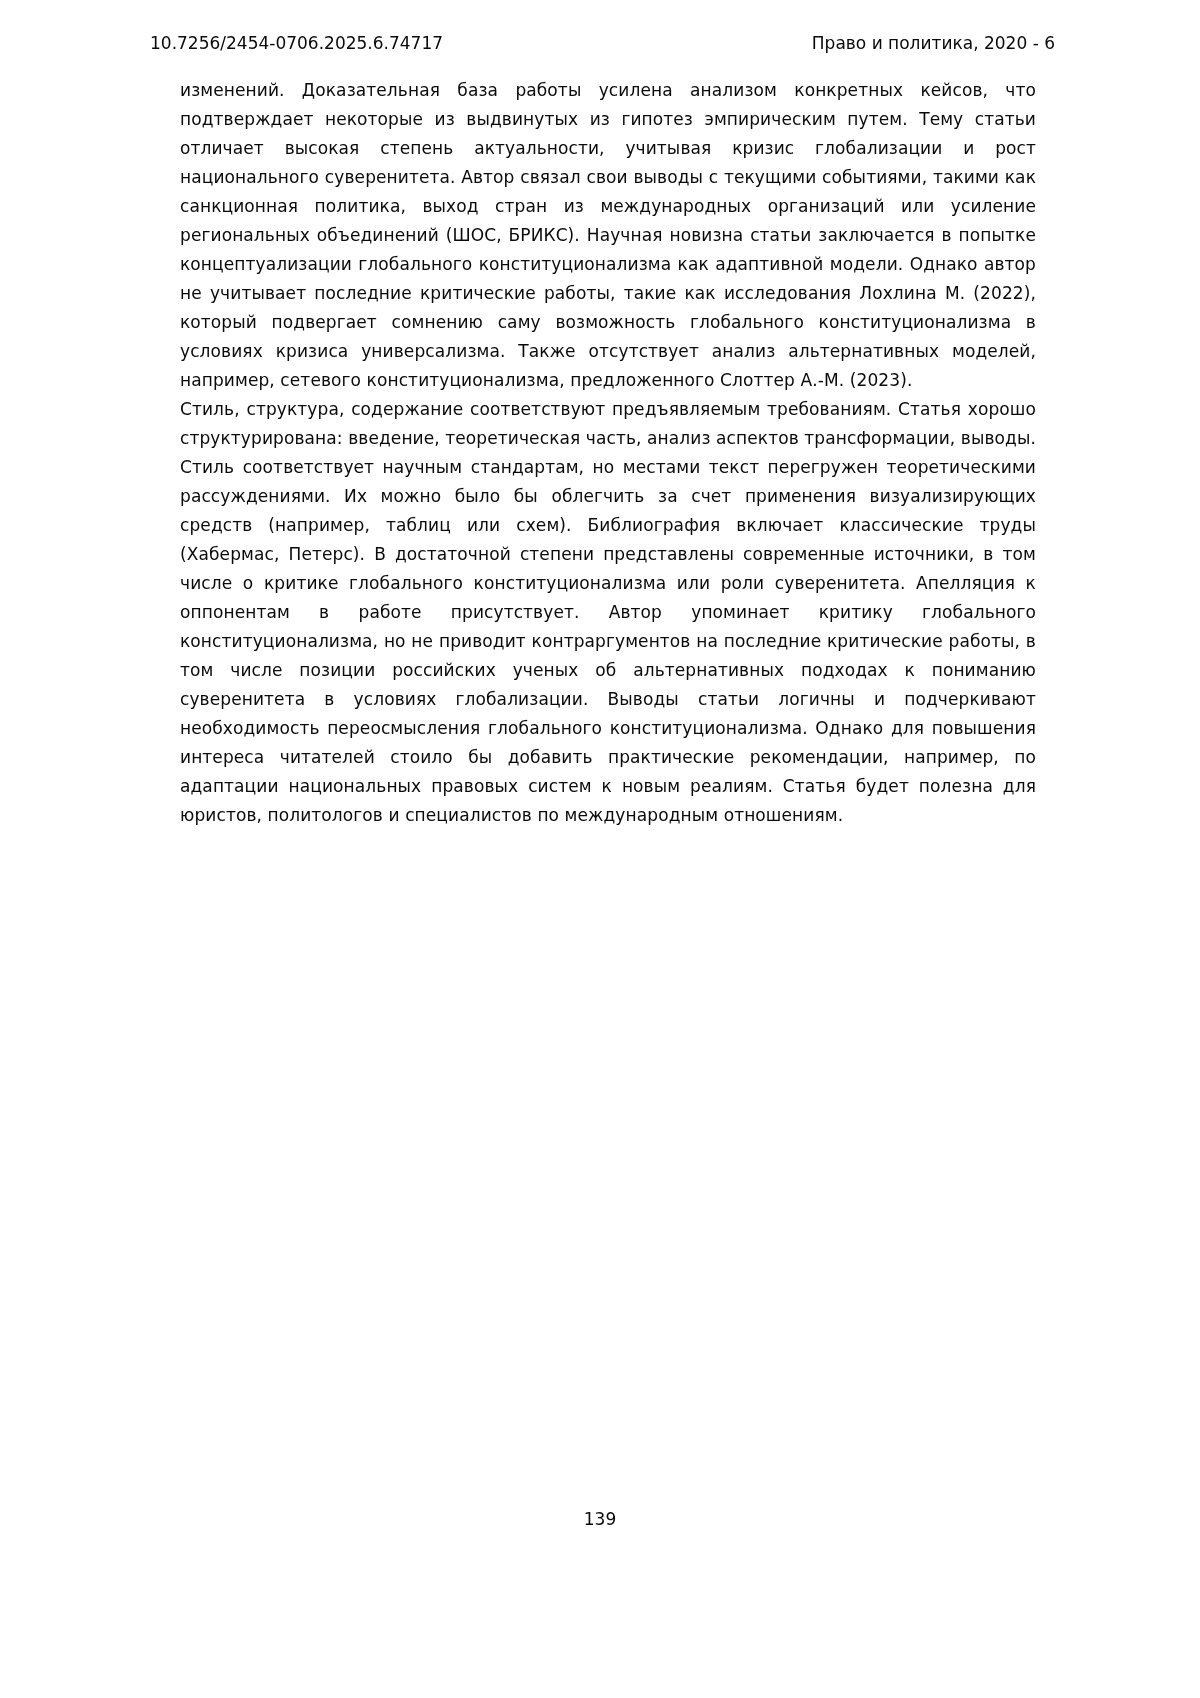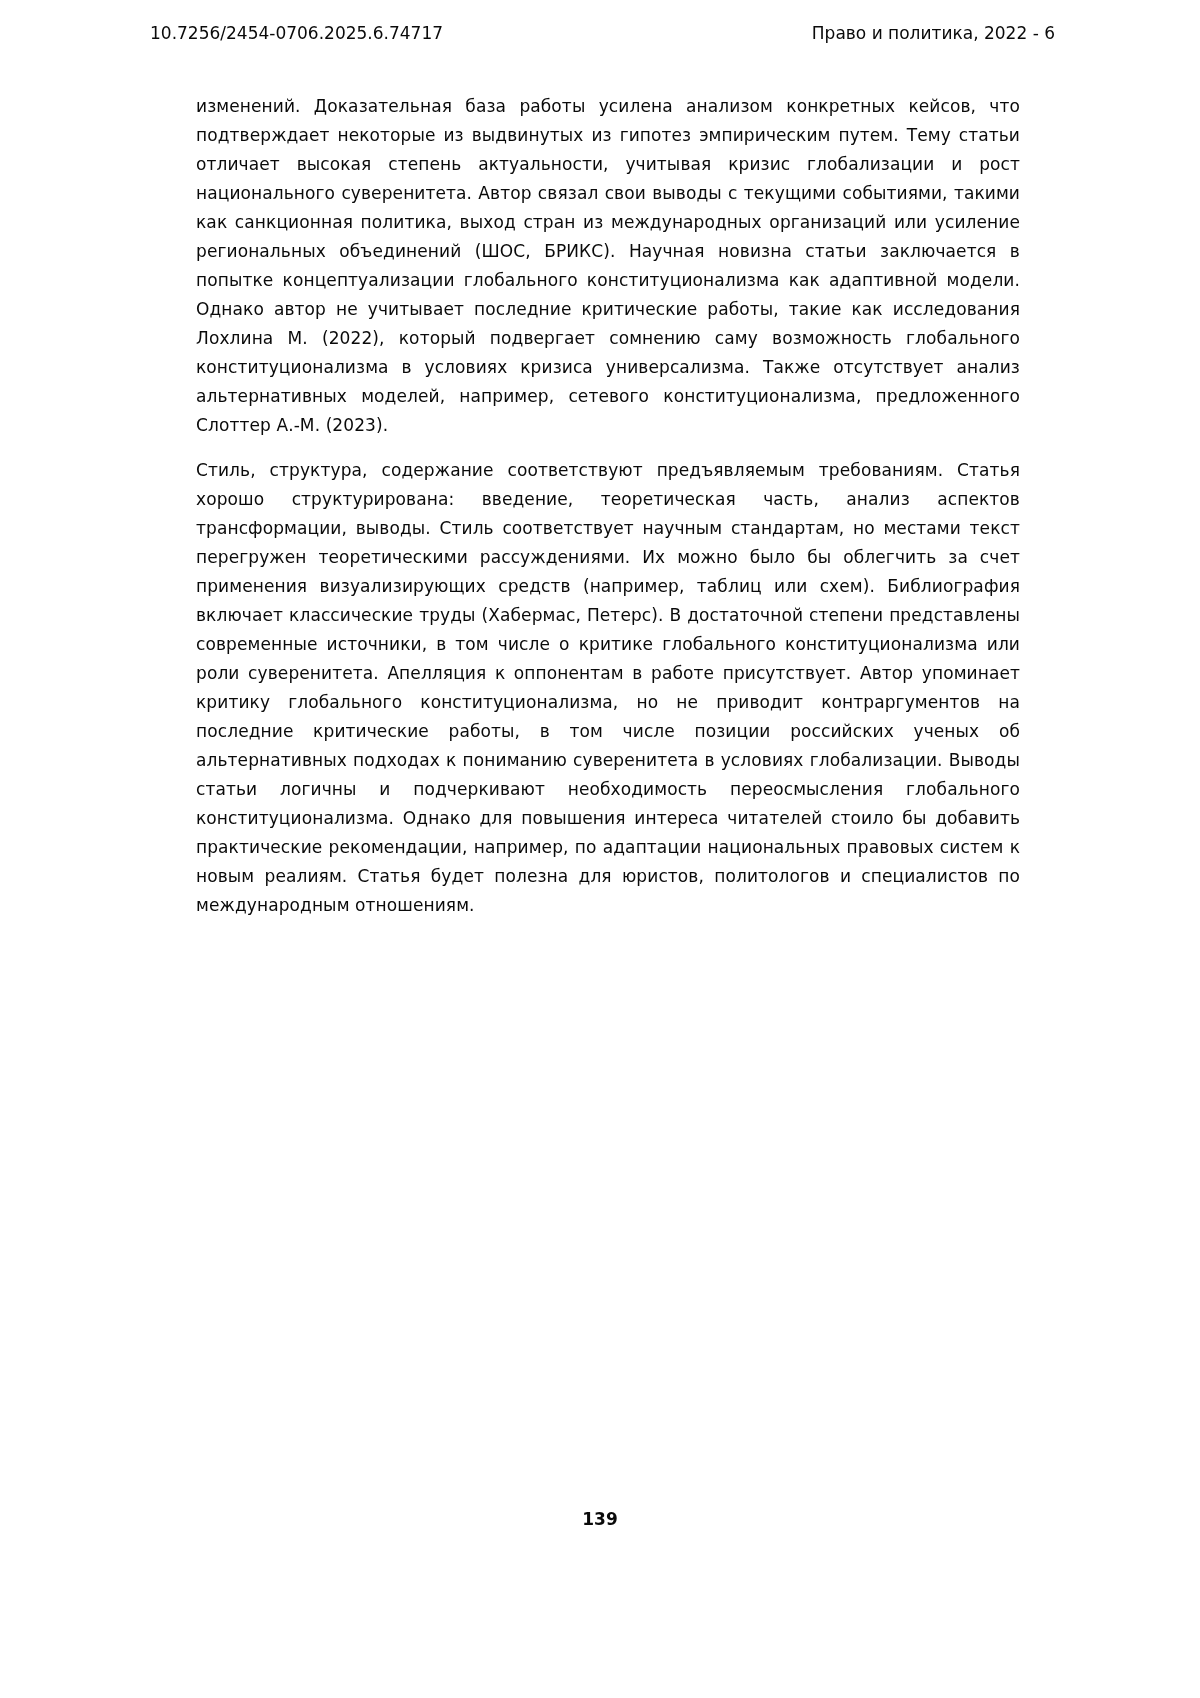--- a/index.html
+++ b/index.html
@@ -11,63 +11,62 @@
     position: relative;
     width: 1200px;
     height: 1698px;
     background: #ffffff;
     font-family: "DejaVu Sans", "Liberation Sans", sans-serif;
     color: #0a0a0a;
     overflow: hidden;
   }
   .page-header {
     position: absolute;
-    top: 22px;
+    top: 32px;
     left: 150px;
     right: 145px;
     display: flex;
     justify-content: space-between;
     align-items: flex-end;
     font-size: 17px;
     line-height: 22px;
     white-space: nowrap;
   }
   .article-body {
     position: absolute;
     top: 76px;
     left: 180px;
     width: 856px;
     font-size: 17px;
     line-height: 29px;
     text-align: justify;
     letter-spacing: 0.1px;
   }
   .article-body p {
-    margin: 16px;
+    margin: 0;
     padding: 0;
   }
   .page-footer {
     position: absolute;
     top: 1508px;
     left: 0;
     width: 100%;
     text-align: center;
     font-size: 17px;
     line-height: 22px;
-    font-weight: bold;
   }
 </style>
 </head>
 <body>
 
 <div class="page">
 
   <div class="page-header">
     <span>10.7256/2454-0706.2025.6.74717</span>
-    <span>Право и политика, 2022 - 6</span>
+    <span>Право и политика, 2020 - 6</span>
   </div>
 
   <div class="article-body">
     <p>изменений. Доказательная база работы усилена анализом конкретных кейсов, что подтверждает некоторые из выдвинутых из гипотез эмпирическим путем. Тему статьи отличает высокая степень актуальности, учитывая кризис глобализации и рост национального суверенитета. Автор связал свои выводы с текущими событиями, такими как санкционная политика, выход стран из международных организаций или усиление региональных объединений (ШОС, БРИКС). Научная новизна статьи заключается в попытке концептуализации глобального конституционализма как адаптивной модели. Однако автор не учитывает последние критические работы, такие как исследования Лохлина М. (2022), который подвергает сомнению саму возможность глобального конституционализма в условиях кризиса универсализма. Также отсутствует анализ альтернативных моделей, например, сетевого конституционализма, предложенного Слоттер А.-М. (2023).</p>
     <p>Стиль, структура, содержание соответствуют предъявляемым требованиям. Статья хорошо структурирована: введение, теоретическая часть, анализ аспектов трансформации, выводы. Стиль соответствует научным стандартам, но местами текст перегружен теоретическими рассуждениями. Их можно было бы облегчить за счет применения визуализирующих средств (например, таблиц или схем). Библиография включает классические труды (Хабермас, Петерс). В достаточной степени представлены современные источники, в том числе о критике глобального конституционализма или роли суверенитета. Апелляция к оппонентам в работе присутствует. Автор упоминает критику глобального конституционализма, но не приводит контраргументов на последние критические работы, в том числе позиции российских ученых об альтернативных подходах к пониманию суверенитета в условиях глобализации. Выводы статьи логичны и подчеркивают необходимость переосмысления глобального конституционализма. Однако для повышения интереса читателей стоило бы добавить практические рекомендации, например, по адаптации национальных правовых систем к новым реалиям. Статья будет полезна для юристов, политологов и специалистов по международным отношениям.</p>
   </div>
 
   <div class="page-footer">
     <span>139</span>
   </div>

